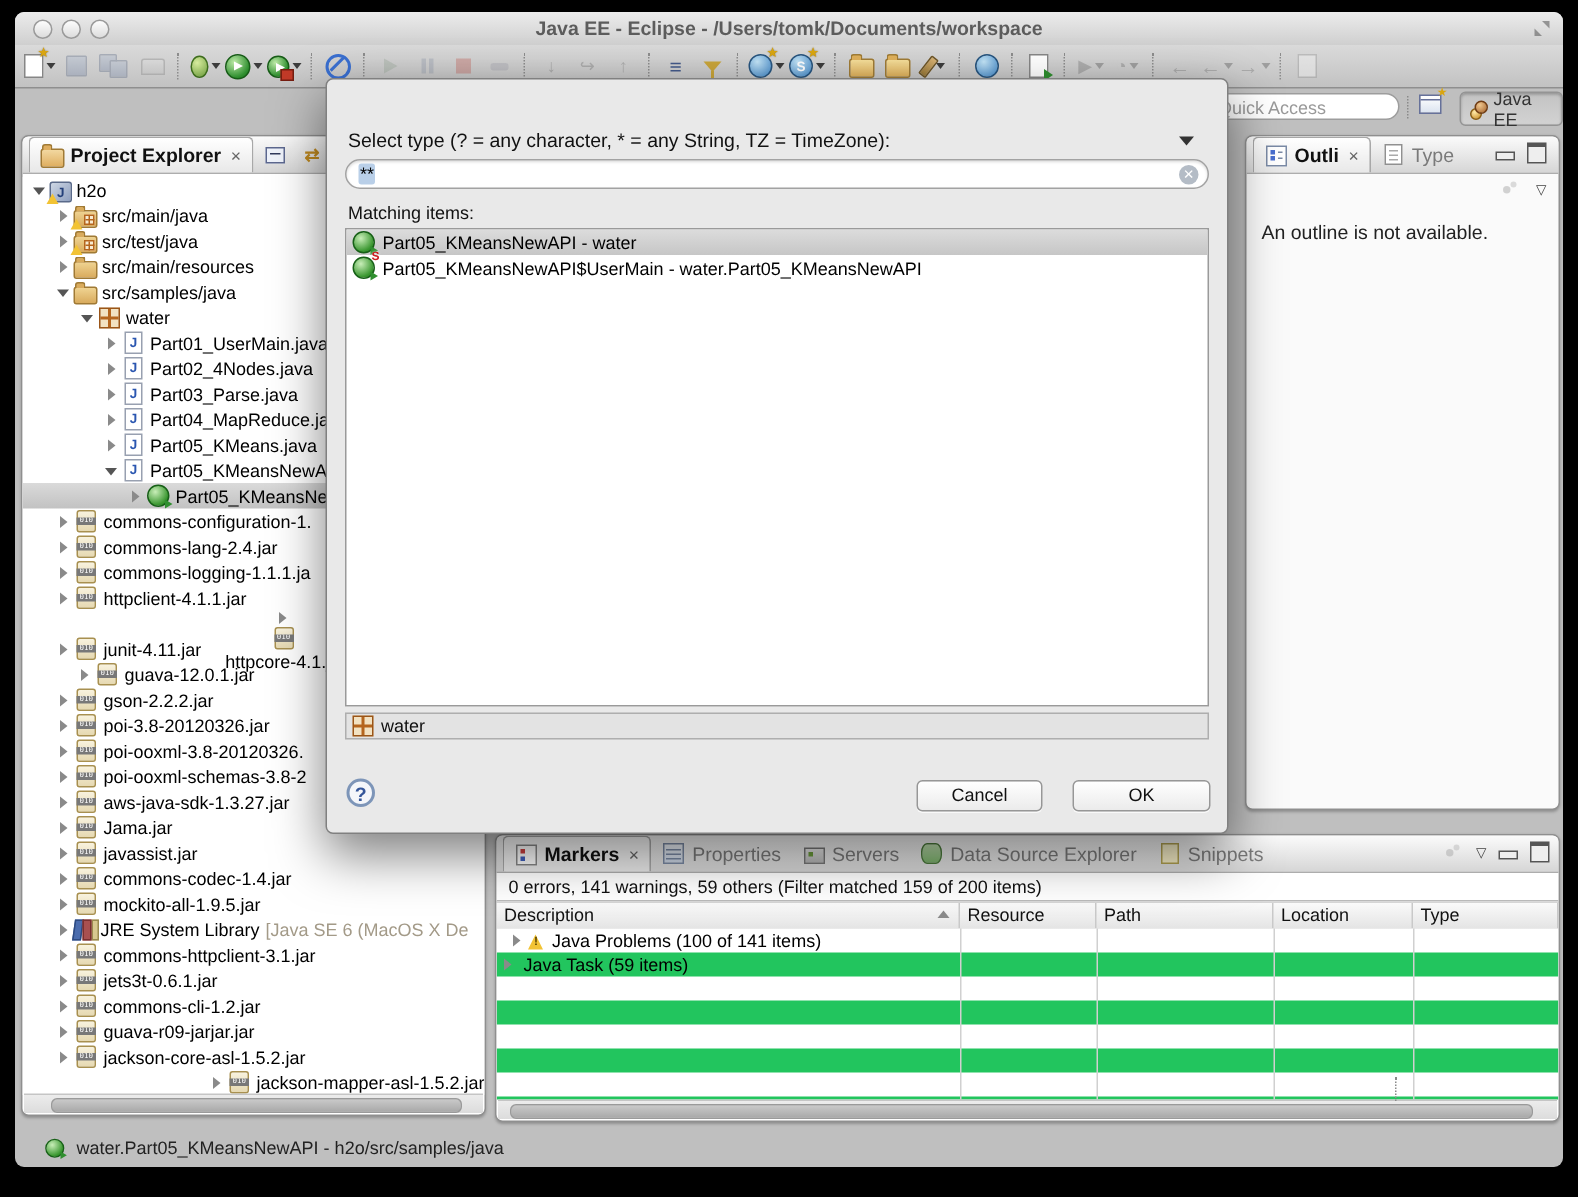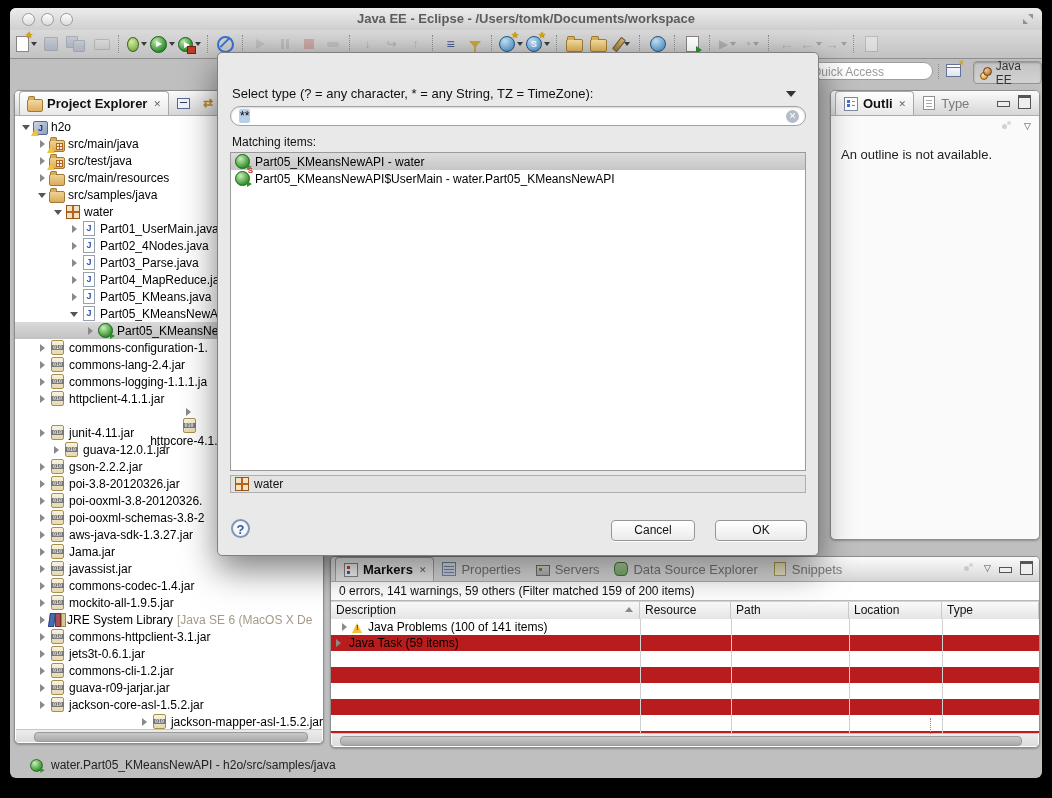--- a/index.html
+++ b/index.html
@@ -137,21 +137,21 @@
   .pmsg{position:absolute;left:10px;top:56px;font-size:13px;color:#222}
 
   
   #mk-panel{left:320px;top:548px;width:708px;height:190px}
   .mk-summary{position:absolute;left:0;right:0;top:25px;height:18px;line-height:18px;font-size:12px;color:#111;padding-left:8px;background:#fff;border-bottom:1px solid #b9b9b9}
   .mk-head{position:absolute;left:0;right:0;top:44px;height:17px;background:linear-gradient(#fafafa,#e4e4e4);border-top:1px solid #d5d5d5;border-bottom:1px solid #b5b5b5;display:flex}
   .mk-hcell{height:17px;line-height:17px;font-size:12px;color:#111;padding-left:5px;box-sizing:border-box;border-right:1px solid #c9c9c9;position:relative;white-space:nowrap;overflow:hidden}
   .sortarrow{position:absolute;right:6px;top:5px;width:0;height:0;border-left:4px solid transparent;border-right:4px solid transparent;border-bottom:5px solid #8a8a8a}
   .mk-rows{position:absolute;left:0;right:0;top:62px;bottom:14px;background:#fff;overflow:hidden}
   .mrow{display:flex;align-items:center;height:16px;font-size:12px;color:#000;white-space:nowrap}
-  .mrow.alt{background:#b91c1c}
+  .mrow.alt{background:#22c55e}
   .mk-grid div{position:absolute;top:62px;bottom:14px;width:1px;background:#d0d0d0}
   .mk-right{position:absolute;right:6px;top:4px;display:flex;gap:8px;align-items:center}
 
   
   #pe-panel{left:4px;top:82px;width:308px;height:652px}
 
   
   .statusbar{position:absolute;left:0;right:0;bottom:0;height:26px;display:flex;align-items:center;padding-left:18px;gap:6px;font-size:12px;color:#222}
 
   

